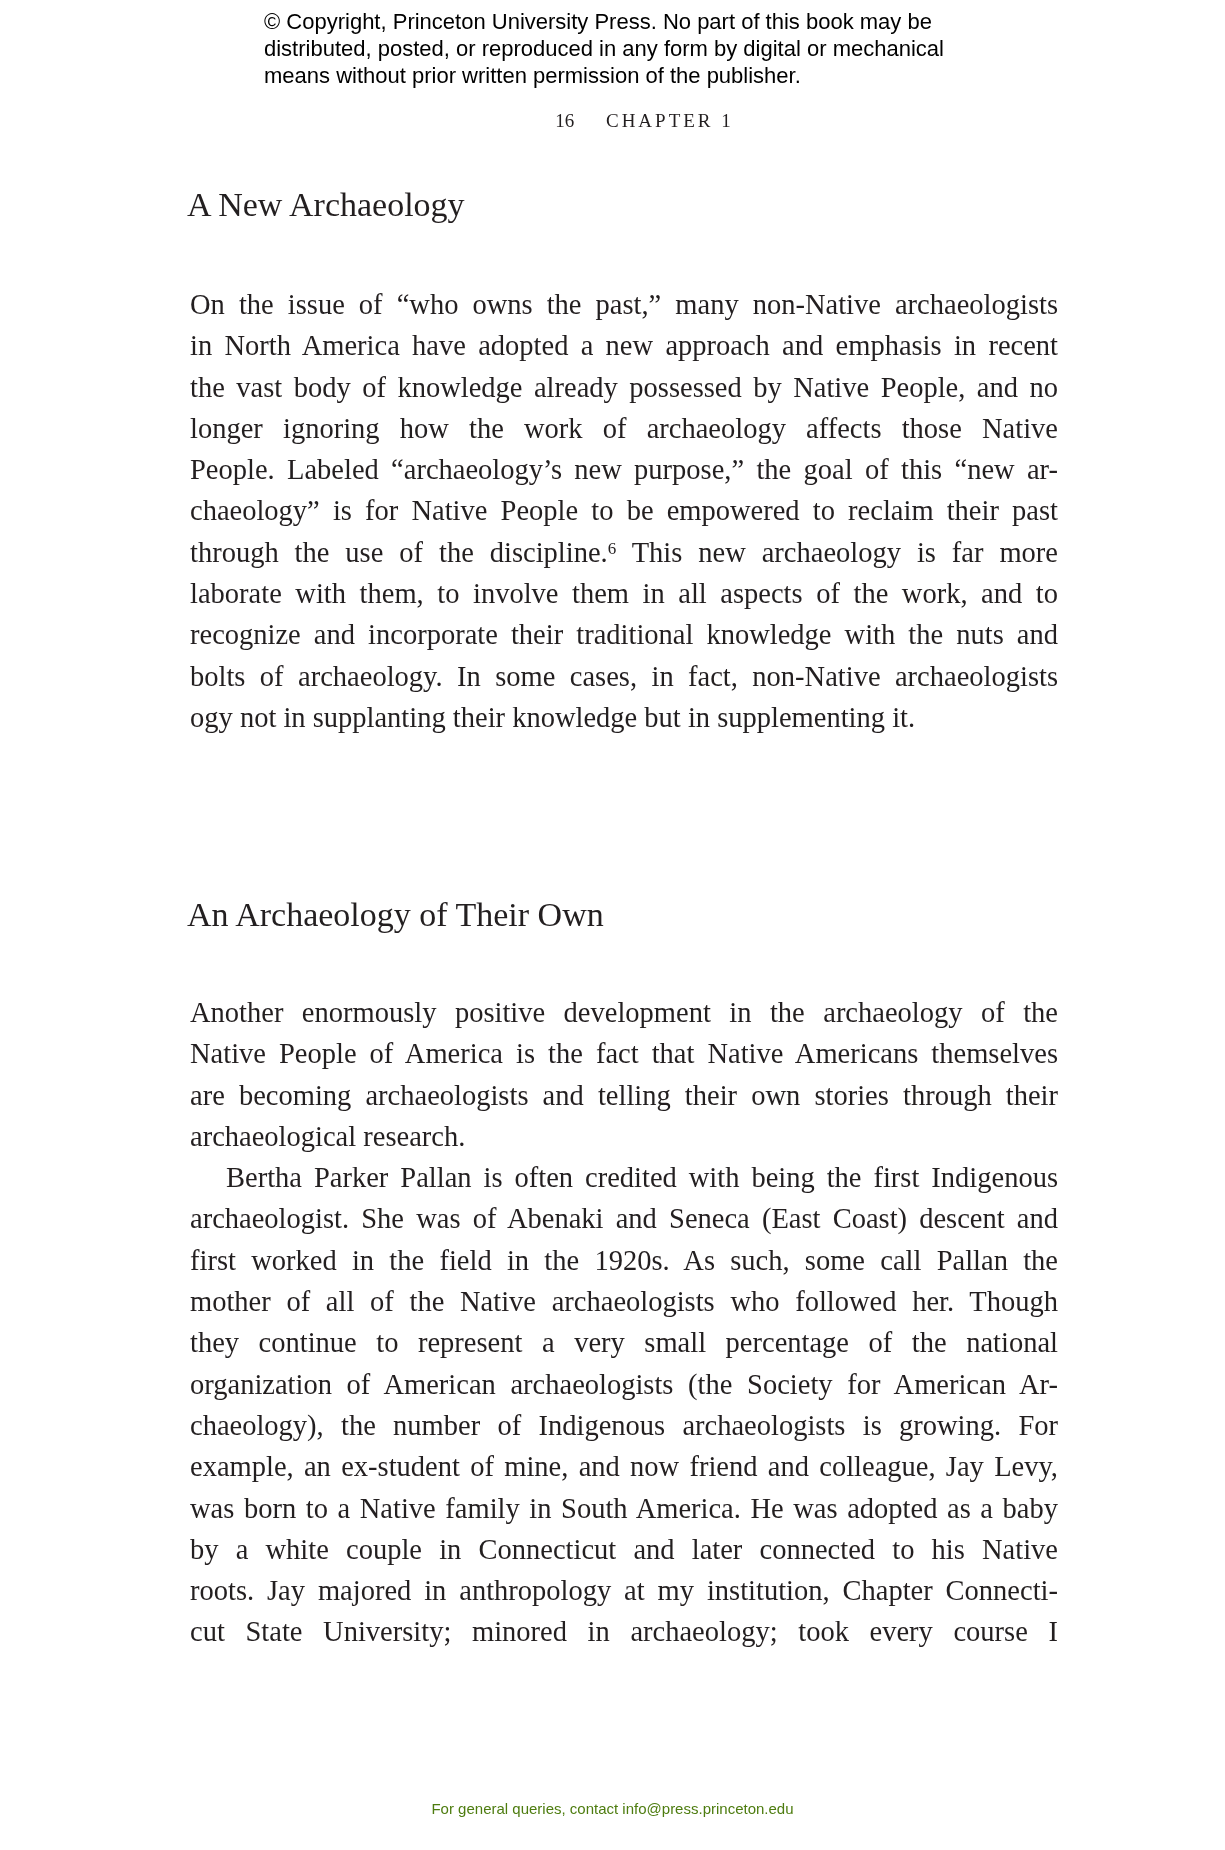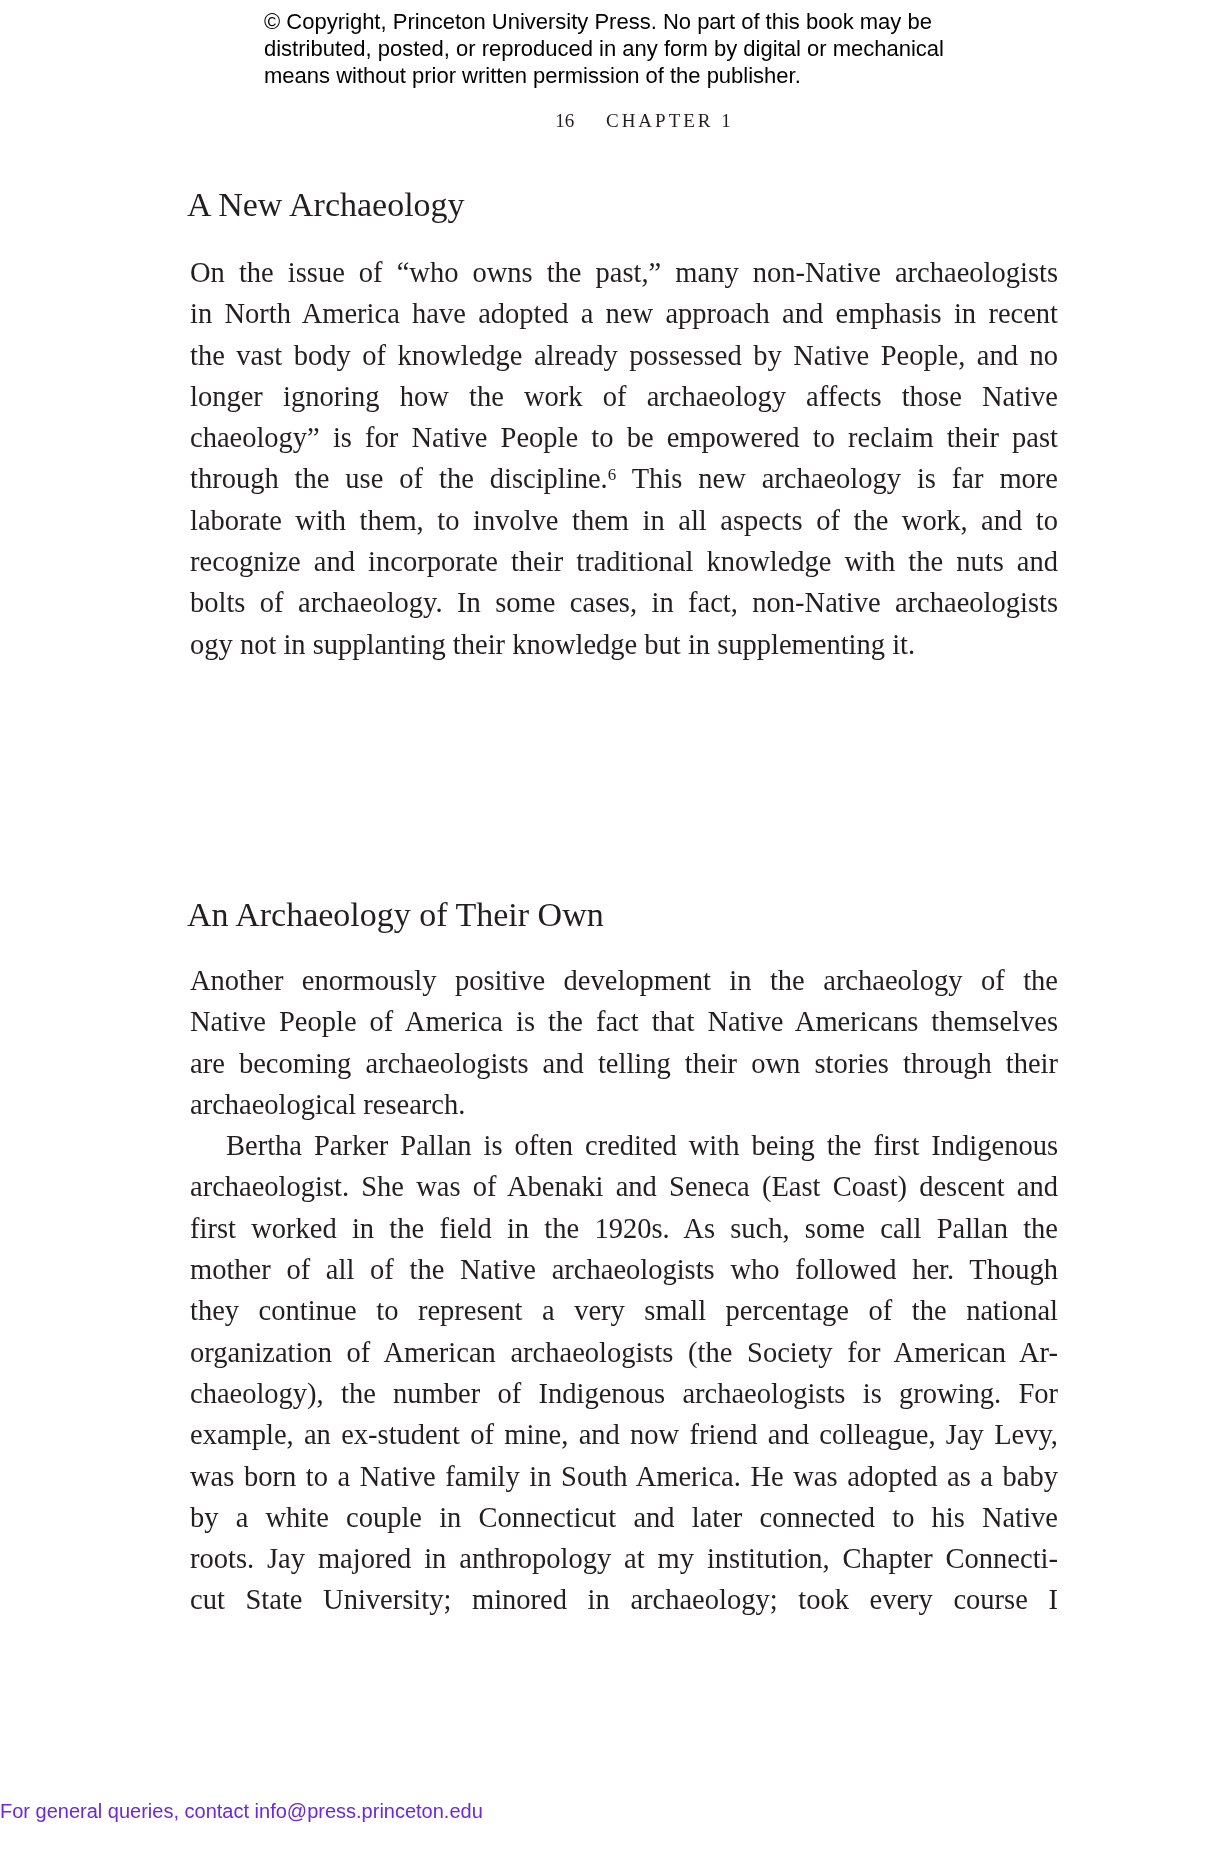--- a/index.html
+++ b/index.html
@@ -53,20 +53,21 @@
     .h1 { top: 186px; }
     .h2 { top: 896px; }
     .para {
       position: absolute;
       left: 190px;
       width: 868px;
       font-family: "Liberation Serif", serif;
       font-size: 28.5px;
       line-height: 41.3px;
       color: #231f20;
+      margin-top: 32px;
     }
     .para .line {
       display: block;
       white-space: nowrap;
       text-align: justify;
       text-align-last: justify;
       height: 41.3px;
     }
     .para .line.last { text-align-last: left; }
     .para .line.indent { padding-left: 36px; }
@@ -76,23 +77,24 @@
       font-size: 17px;
       vertical-align: top;
       position: relative;
       top: -4px;
     }
     .footer {
       position: absolute;
       left: 0;
       width: 1225px;
       top: 1800px;
+      text-align: center;
       font-family: "Liberation Sans", sans-serif;
-      font-size: 20px;
-      color: #6d28d9;
+      font-size: 15px;
+      color: #4d7c0f;
     }
   </style>
 </head>
 <body>
 
 <div class="copyright">
   <div>© Copyright, Princeton University Press. No part of this book may be</div>
   <div>distributed, posted, or reproduced in any form by digital or mechanical</div>
   <div>means without prior written permission of the publisher.</div>
 </div>
@@ -102,20 +104,21 @@
   <span class="chapter">Chapter 1</span>
 </div>
 
 <h2 class="section-heading h1">A New Archaeology</h2>
 
 <div class="para p1">
   <span class="line">On the issue of “who owns the past,” many non-Native archaeologists</span>
   <span class="line">in North America have adopted a new approach and emphasis in recent</span>
   <span class="line">the vast body of knowledge already possessed by Native People, and no</span>
   <span class="line">longer ignoring how the work of archaeology affects those Native</span>
+  <span class="line">People. Labeled “archaeology’s new purpose,” the goal of this “new ar-</span>
   <span class="line">chaeology” is for Native People to be empowered to reclaim their past</span>
   <span class="line"><span>through the use of the discipline.</span><sup class="fn">6</sup><span> This new archaeology is far more</span></span>
   <span class="line">laborate with them, to involve them in all aspects of the work, and to</span>
   <span class="line">recognize and incorporate their traditional knowledge with the nuts and</span>
   <span class="line">bolts of archaeology. In some cases, in fact, non-Native archaeologists</span>
   <span class="line last">ogy not in supplanting their knowledge but in supplementing it.</span>
 </div>
 
 <h2 class="section-heading h2">An Archaeology of Their Own</h2>
 

